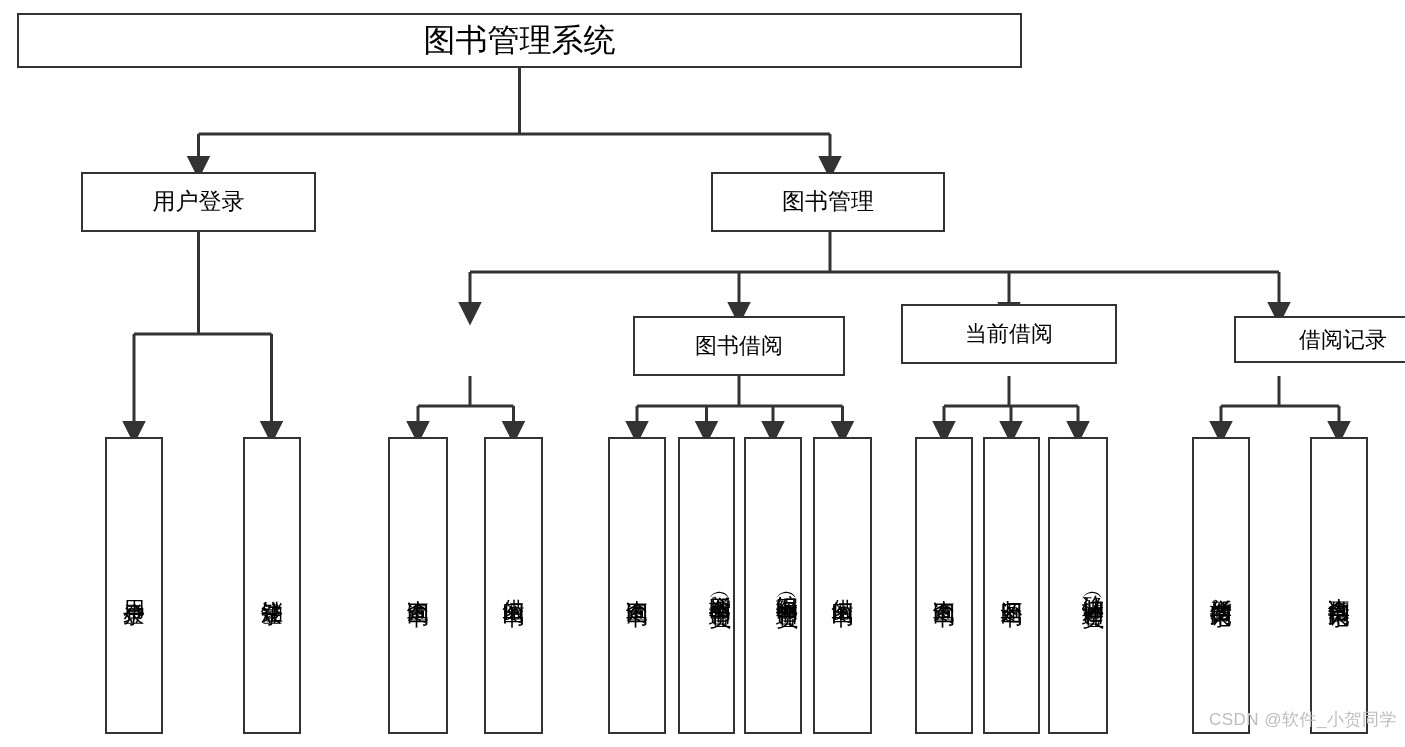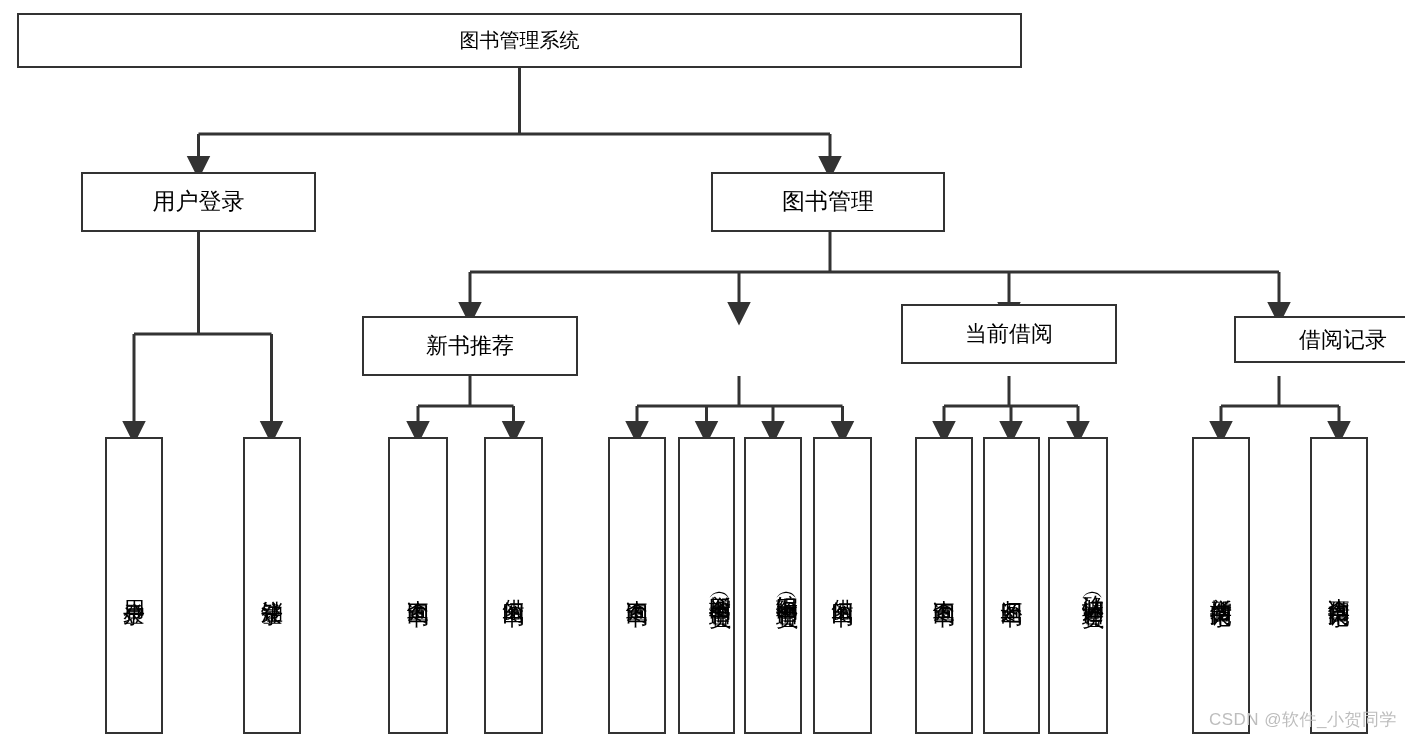--- a/index.html
+++ b/index.html
@@ -33,21 +33,21 @@
     border: 2.5px solid #333333;
     display: flex;
     align-items: center;
     justify-content: center;
     color: #000000;
     line-height: 1.18;
     text-align: center;
     z-index: 2;
   }
   .node.level0 {
-    font-size: 20px;
+    font-size: 32px;
   }
   .node.level1 {
     font-size: 23px;
   }
   .node.level2 {
     font-size: 22px;
   }
   .node.leaf {
     font-size: 22px;
     writing-mode: vertical-rl;
@@ -133,22 +133,22 @@
     <span class="node-label">图书管理系统</span>
   </div>
 
   <div class="node level1" style="left:81px; top:172px; width:235px; height:60px;">
     <span class="node-label">用户登录</span>
   </div>
   <div class="node level1" style="left:711px; top:172px; width:234px; height:60px;justify-content:center;">
     <span class="node-label">图书管理</span>
   </div>
 
-  <div class="node level2" style="left:362px; top:316px; width:216px; height:60px;">
-    <span class="node-label">新书推荐</span>
+  <div class="node level2" style="left:633px; top:316px; width:212px; height:60px;">
+    <span class="node-label">图书借阅</span>
   </div>
   <div class="node level2" style="left:901px; top:304px; width:216px; height:60px;font-family:Liberation Serif, serif;">
     <span class="node-label">当前借阅</span>
   </div>
   <div class="node level2" style="left:1234px; top:316px; width:218px; height:47px;">
     <span class="node-label">借阅记录</span>
   </div>
 
   <div class="node leaf short" style="left:105px; top:437px; width:58px; height:297px;">
     <span class="node-label">用户登录</span>

